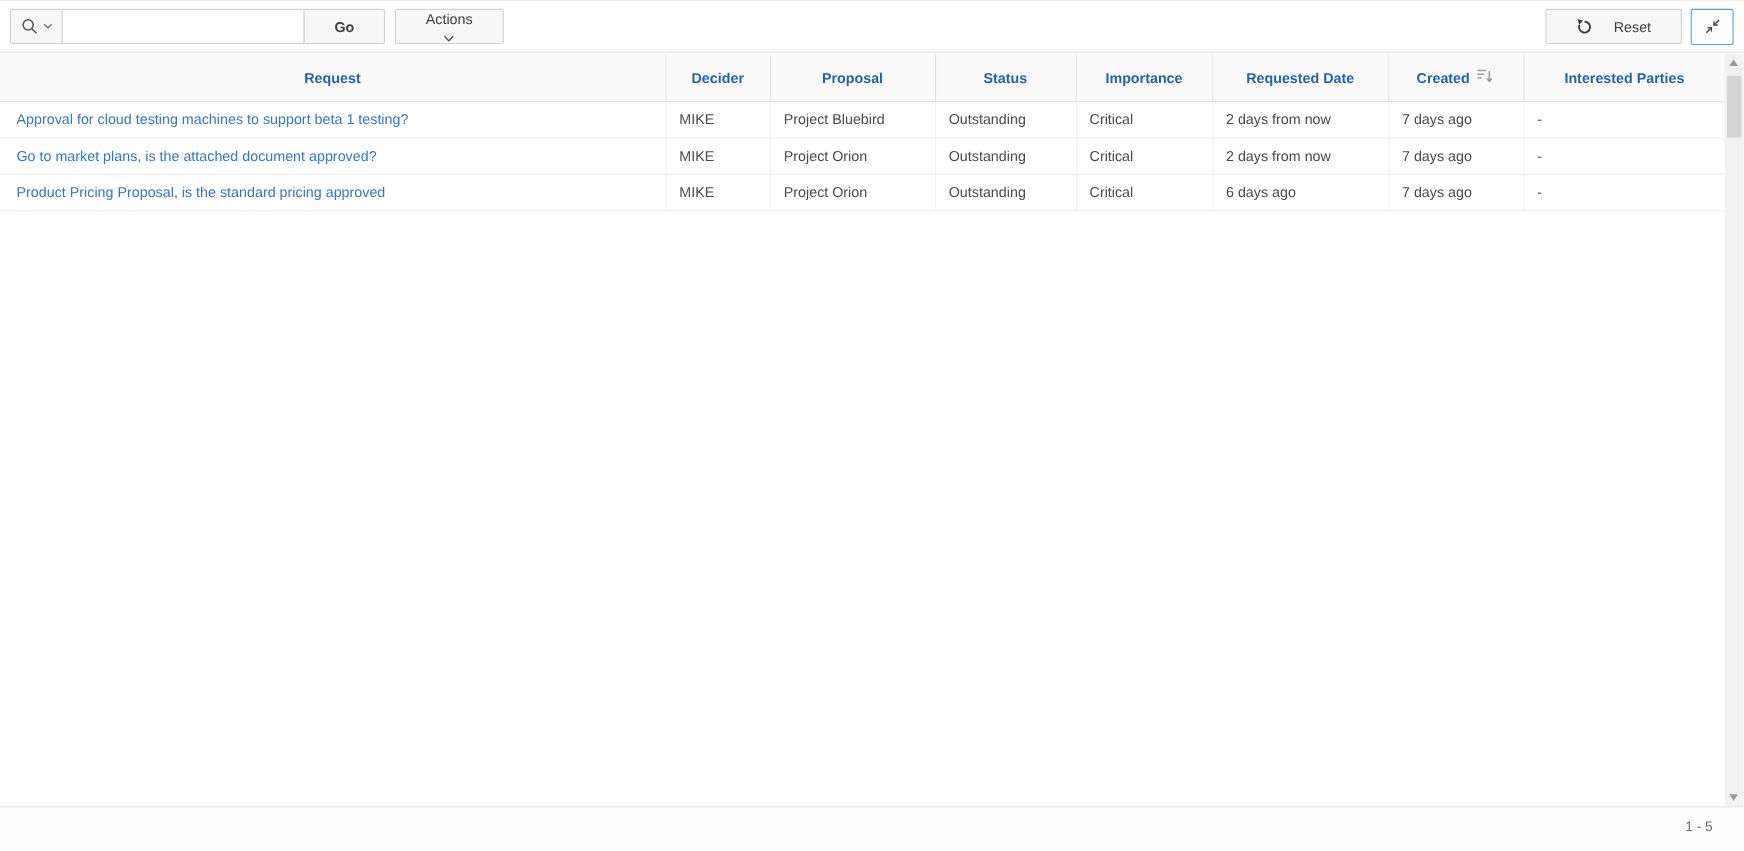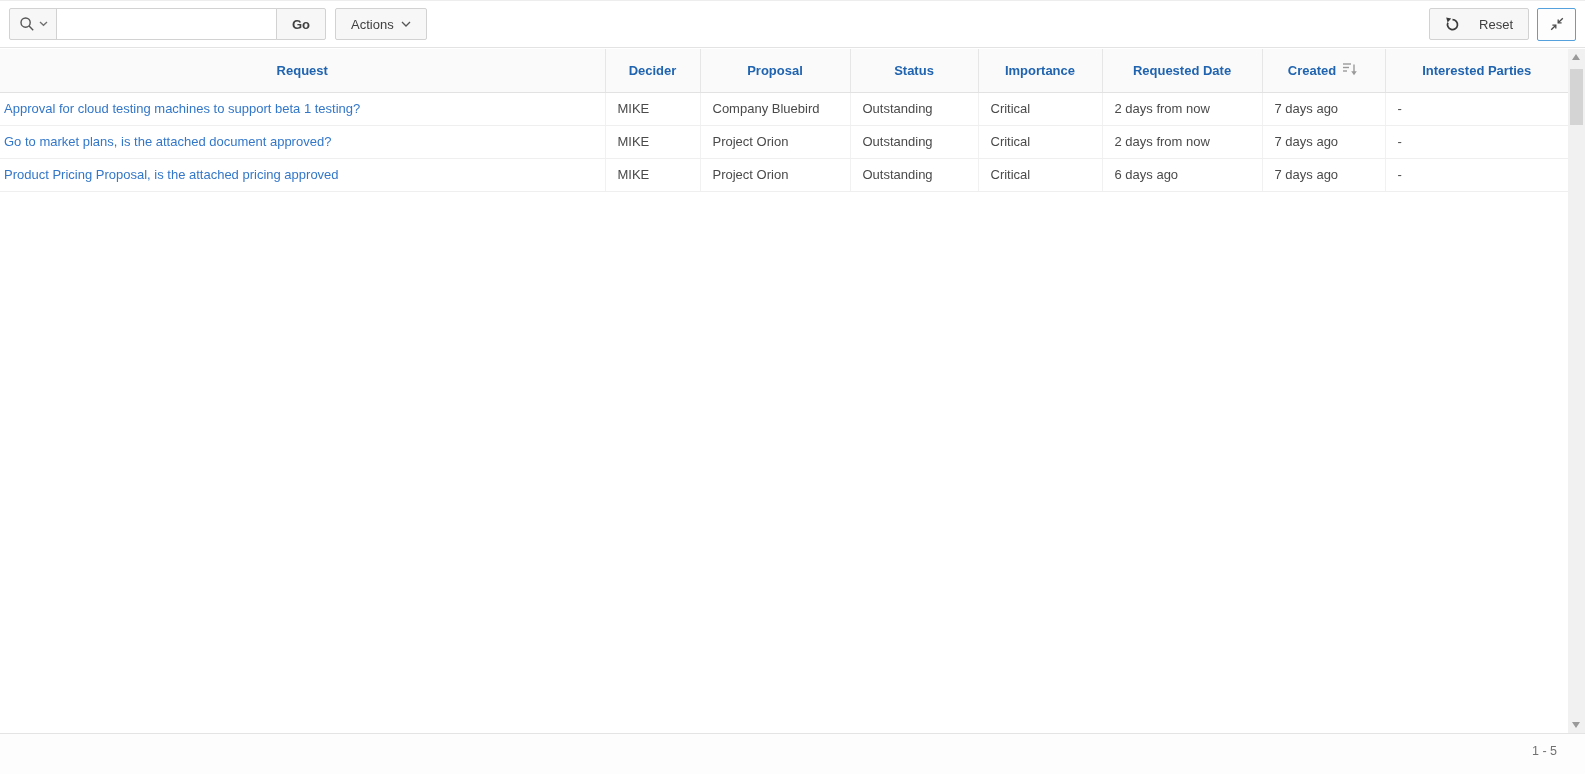--- a/index.html
+++ b/index.html
@@ -25,37 +25,37 @@
   }
   .btn {
     height: 32px;
     background: #f7f7f7;
     border: 1px solid #d2d2d2;
     border-radius: 2px;
     font-family: inherit;
     font-size: 13px;
     color: #404040;
     display: inline-flex; align-items: center; justify-content: center;
-    padding: 0 15px;
+    padding: 0 27px;
     cursor: pointer;
     white-space: nowrap;
   }
   .search-bar { display: flex; align-items: center; }
   .search-btn { width: 48px; padding: 0; gap: 4px; border-radius: 2px 0 0 2px; }
   .search-input {
     height: 32px; width: 221px;
     border: 1px solid #d2d2d2;
     margin-left: -1px;
     padding: 0 8px;
     font-family: inherit; font-size: 13px;
     background: #ffffff;
     outline: none;
   }
   .go-btn { margin-left: -1px; border-radius: 0 2px 2px 0; font-weight: bold; }
-  .actions-btn { margin-left: 9px; gap: 7px; }
+  .actions-btn { margin-left: 9px; gap: 7px; flex-direction: column; }
   .spacer { flex: 1; }
   .reset-btn { gap: 19px; margin-right: 8px; }
   .collapse-btn {
     width: 39px; height: 33px; padding: 0;
     background: #fdfdfd;
     border: 1px solid #55a1dd;
   }
 
   
   .grid-wrap { position: absolute; top: 49px; left: 0; }
@@ -85,21 +85,21 @@
   table.ir td {
     height: 33px;
     padding: 0 12px;
     border-bottom: 1px solid #efefef;
     border-right: 1px solid #f1f1f1;
     color: #4a4a4a;
     font-size: 13px;
     white-space: nowrap;
     overflow: hidden;
   }
-  table.ir td:first-child { padding-left: 4px; }
+  table.ir td:first-child { padding-left: 15px; }
   table.ir td:last-child { border-right: none; }
   a.request-link { color: #3377c9; text-decoration: none; cursor: pointer; }
   .sort-icon { margin-left: 6px; vertical-align: -2px; }
   .hdr-label { vertical-align: middle; }
 
   
   .vscroll {
     position: absolute; top: 49px; right: 0; bottom: 41px; width: 17px;
     background: #f1f1f1;
   }
@@ -215,39 +215,39 @@
             </svg>
           </span>
         </th>
         <th><span class="hdr-label">Interested Parties</span></th>
       </tr>
     </thead>
     <tbody>
       <tr>
         <td><a class="request-link">Approval for cloud testing machines to support beta 1 testing?</a></td>
         <td>MIKE</td>
-        <td>Company Bluebird</td>
+        <td>Project Bluebird</td>
         <td>Outstanding</td>
         <td>Critical</td>
         <td>2 days from now</td>
         <td>7 days ago</td>
         <td>-</td>
       </tr>
       <tr>
         <td><a class="request-link">Go to market plans, is the attached document approved?</a></td>
         <td>MIKE</td>
         <td>Project Orion</td>
         <td>Outstanding</td>
         <td>Critical</td>
         <td>2 days from now</td>
         <td>7 days ago</td>
         <td>-</td>
       </tr>
       <tr>
-        <td><a class="request-link">Product Pricing Proposal, is the attached pricing approved</a></td>
+        <td><a class="request-link">Product Pricing Proposal, is the standard pricing approved</a></td>
         <td>MIKE</td>
         <td>Project Orion</td>
         <td>Outstanding</td>
         <td>Critical</td>
         <td>6 days ago</td>
         <td>7 days ago</td>
         <td>-</td>
       </tr>
     </tbody>
   </table>

